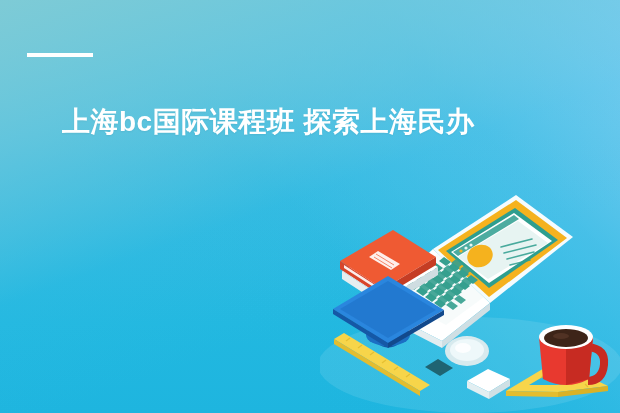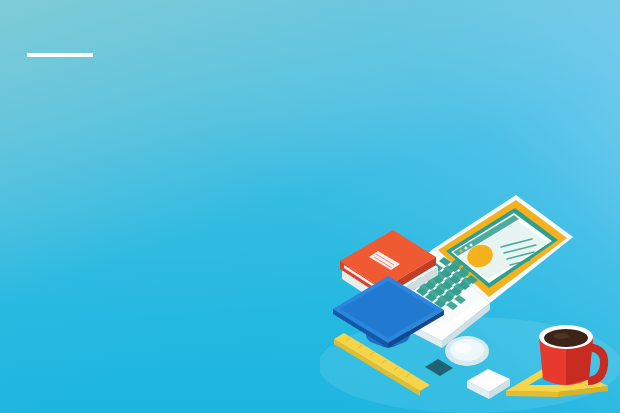--- a/index.html
+++ b/index.html
@@ -34,20 +34,21 @@
   #art { position:absolute; right:0; bottom:0; width:300px; height:240px; }
   #art svg { display:block; width:100%; height:100%; }
 </style>
 </head>
 <body>
 
 <div id="banner">
 
   <div id="hairline"></div>
 
+  <div id="title">上海bc国际课程班 探索上海民办</div>
 
   <div id="art">
     <svg viewBox="0 0 300 240" xmlns="http://www.w3.org/2000/svg">
 
       <ellipse cx="150" cy="192" rx="152" ry="48" fill="#ffffff" opacity="0.10"></ellipse>
 
       <g>
 
         <path d="M113 76 L196 22 L253 64 L170 130 Z" fill="#ffffff" opacity="0.95"></path>
 

